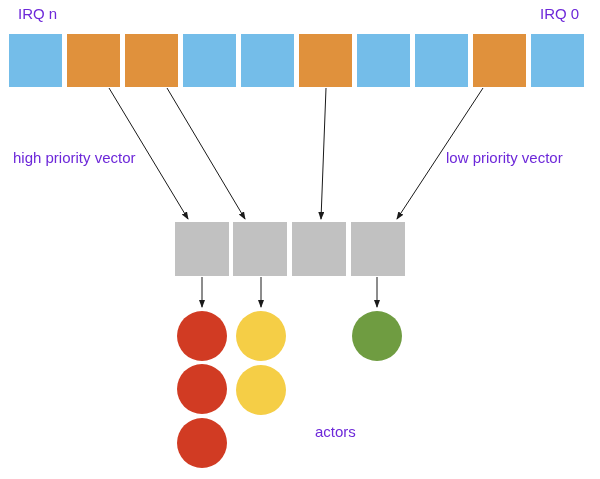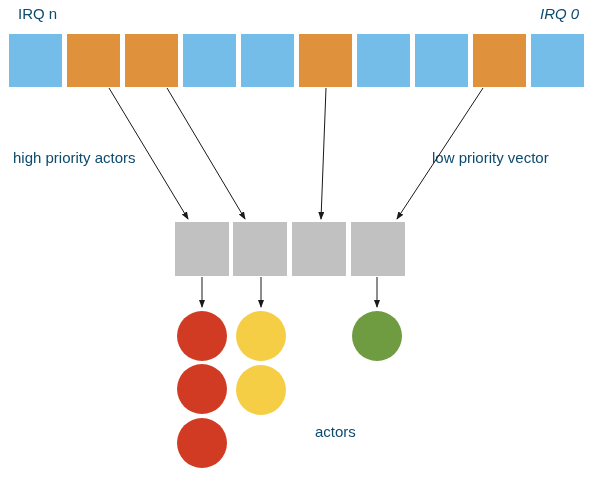--- a/index.html
+++ b/index.html
@@ -11,28 +11,28 @@
   .diagram {
     position: relative;
     width: 600px;
     height: 479px;
     background: #ffffff;
     overflow: hidden;
   }
   .label {
     position: absolute;
     font-size: 15px;
-    color: #0c4a6e;
+    color: #6d28d9;
     white-space: nowrap;
     line-height: 1.2;
   }
   .irq-left  { left: 18px;  top: 5px; }
-  .irq-right { left: 540px; top: 5px; font-style: italic; }
+  .irq-right { left: 540px; top: 5px; }
   .hp-label  { left: 13px;  top: 149px; }
-  .lp-label  { left: 432px; top: 149px; }
+  .lp-label  { left: 446px; top: 149px; }
   .rq-label  { left: 413px; top: 242px; }
   .actors-label { left: 315px; top: 403px; margin-top: 20px; }
   .sq {
     position: absolute;
   }
   .circle {
     position: absolute;
     border-radius: 50%;
   }
   #arrow-layer {
@@ -57,21 +57,21 @@
       <div class="sq" style="left: 125px; top: 34px; width: 53px; height: 53px; background: rgb(224, 145, 60);"></div>
       <div class="sq" style="left: 183px; top: 34px; width: 53px; height: 53px; background: rgb(116, 189, 233);"></div>
       <div class="sq" style="left: 241px; top: 34px; width: 53px; height: 53px; background: rgb(116, 189, 233);"></div>
       <div class="sq" style="left: 299px; top: 34px; width: 53px; height: 53px; background: rgb(224, 145, 60);"></div>
       <div class="sq" style="left: 357px; top: 34px; width: 53px; height: 53px; background: rgb(116, 189, 233);"></div>
       <div class="sq" style="left: 415px; top: 34px; width: 53px; height: 53px; background: rgb(116, 189, 233);"></div>
       <div class="sq" style="left: 473px; top: 34px; width: 53px; height: 53px; background: rgb(224, 145, 60);"></div>
       <div class="sq" style="left: 531px; top: 34px; width: 53px; height: 53px; background: rgb(116, 189, 233);"></div>
     </div>
 
-  <div class="label hp-label">high priority actors</div>
+  <div class="label hp-label">high priority vector</div>
   <div class="label lp-label">low priority vector</div>
 
   <svg id="arrow-layer" xmlns="http://www.w3.org/2000/svg" viewBox="0 0 600 479">
       <defs>
         <marker id="ah" markerWidth="9" markerHeight="7" refX="7" refY="3" orient="auto" markerUnits="userSpaceOnUse">
           <path d="M0,0 L8,3 L0,6 Z" fill="#1a1a1a"></path>
         </marker>
       </defs>
       <line x1="109" y1="88" x2="188" y2="219" stroke="#1a1a1a" stroke-width="1" marker-end="url(#ah)"></line>
       <line x1="167" y1="88" x2="245" y2="219" stroke="#1a1a1a" stroke-width="1" marker-end="url(#ah)"></line>

